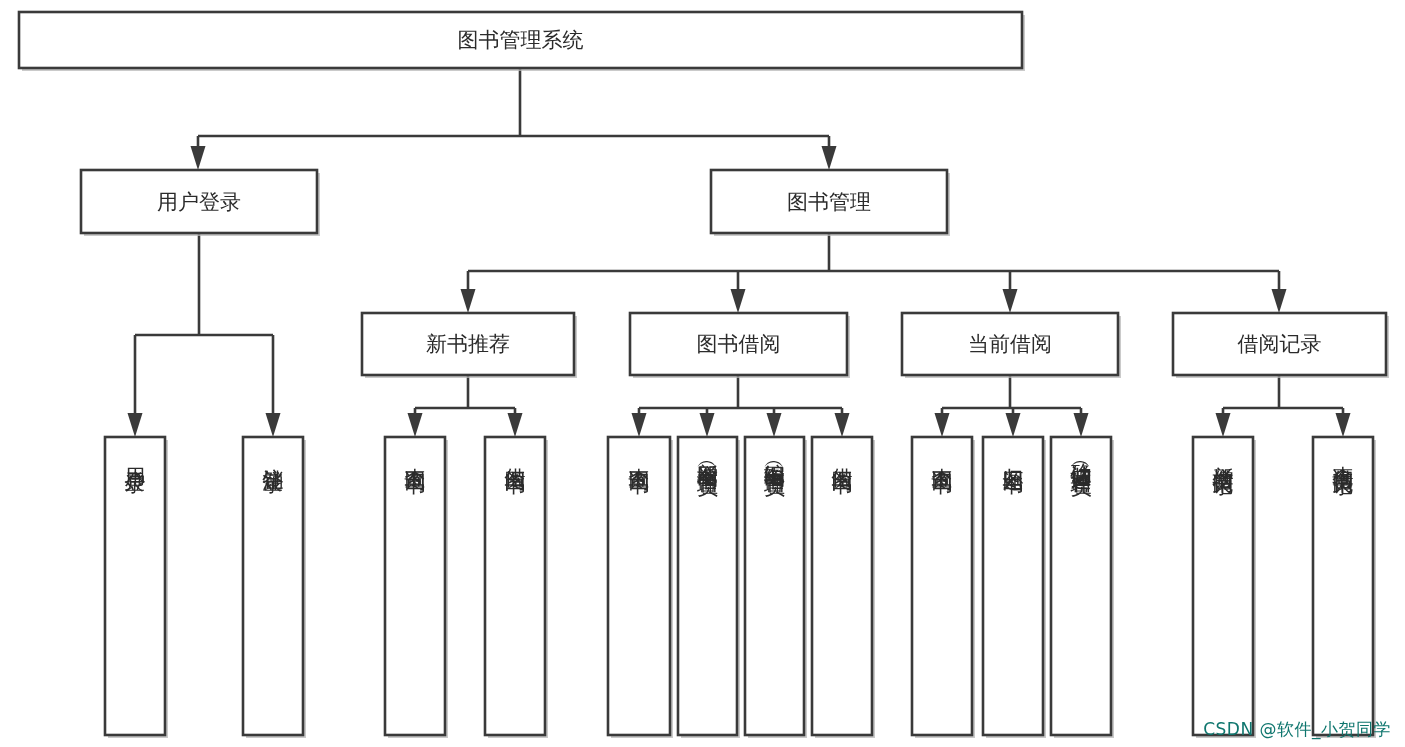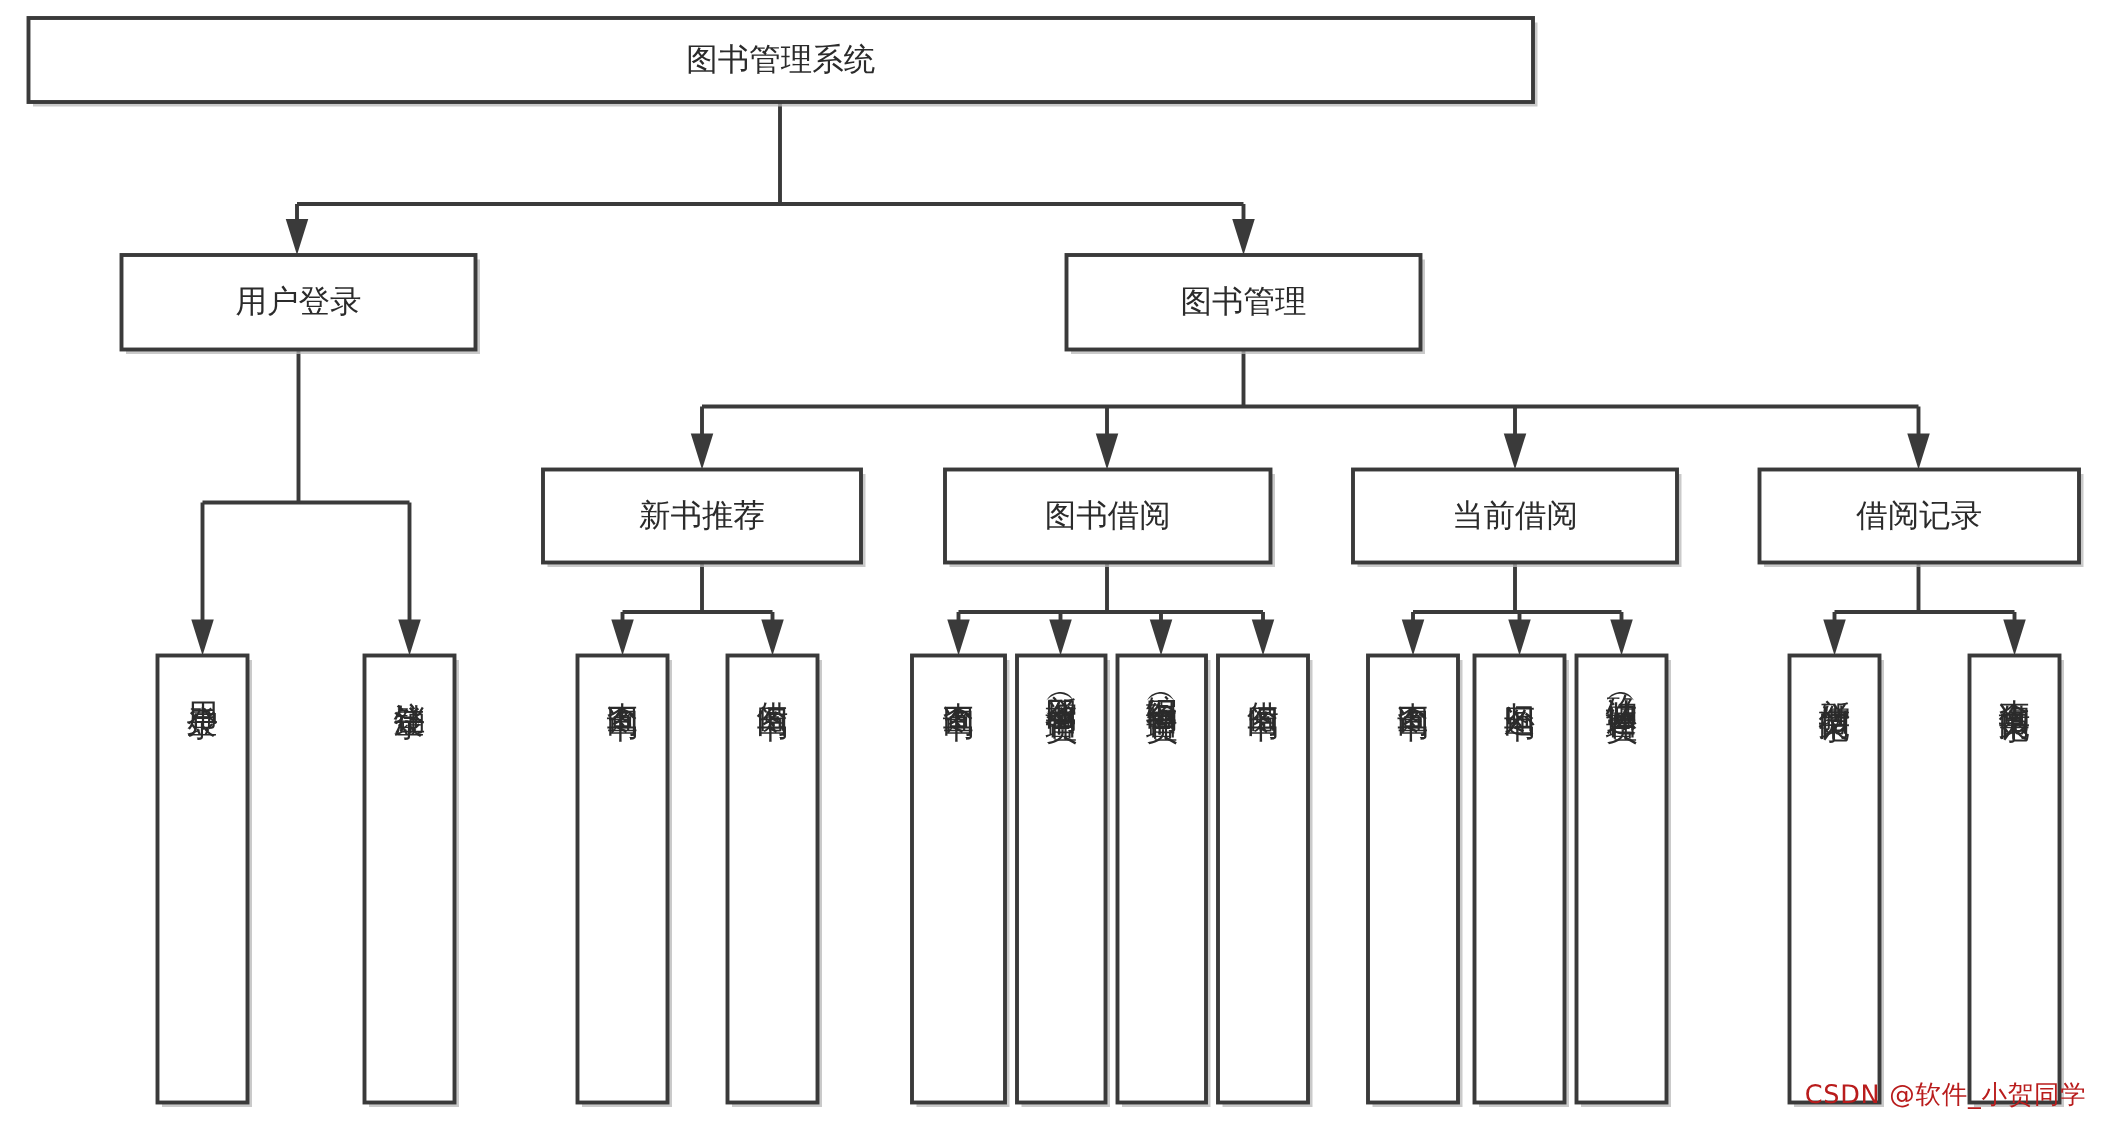--- a/index.html
+++ b/index.html
@@ -64,21 +64,21 @@
     letter-spacing: 2px;
     dominant-baseline: central;
     text-anchor: middle;
   }
   .watermark {
     position: absolute;
     right: 14px;
     bottom: 6px;
     font-family: "DejaVu Sans", "Liberation Sans", sans-serif;
     font-size: 17px;
-    color: #b91c1c;
+    color: #0f766e;
     white-space: nowrap;
     user-select: none;
     letter-spacing: 0.5px;
   }
 </style>
 </head>
 <body>
 
 <div id="diagram-root">
   <svg class="diagram" id="diagram-svg" viewBox="0 0 1405 747" xmlns="http://www.w3.org/2000/svg">

